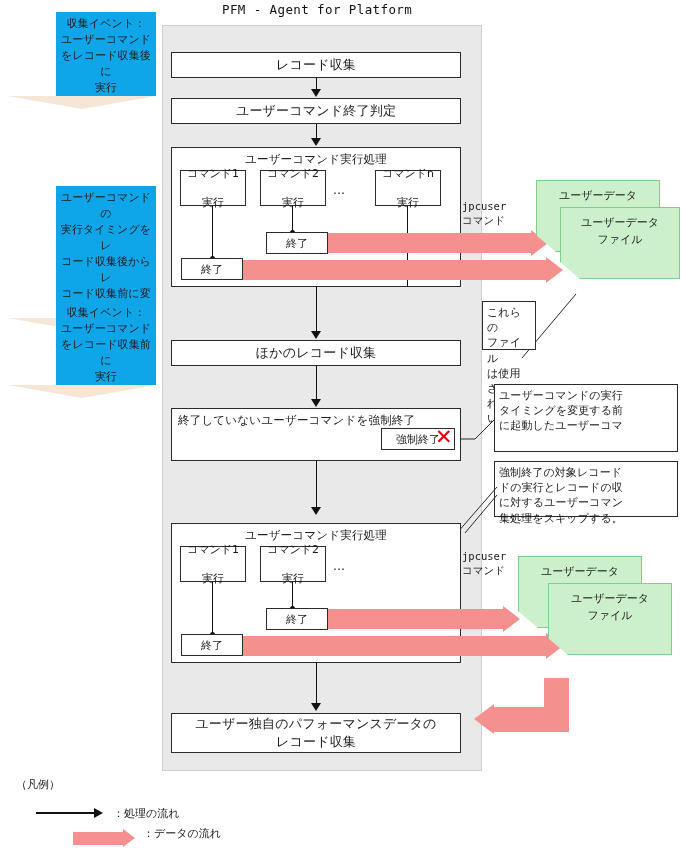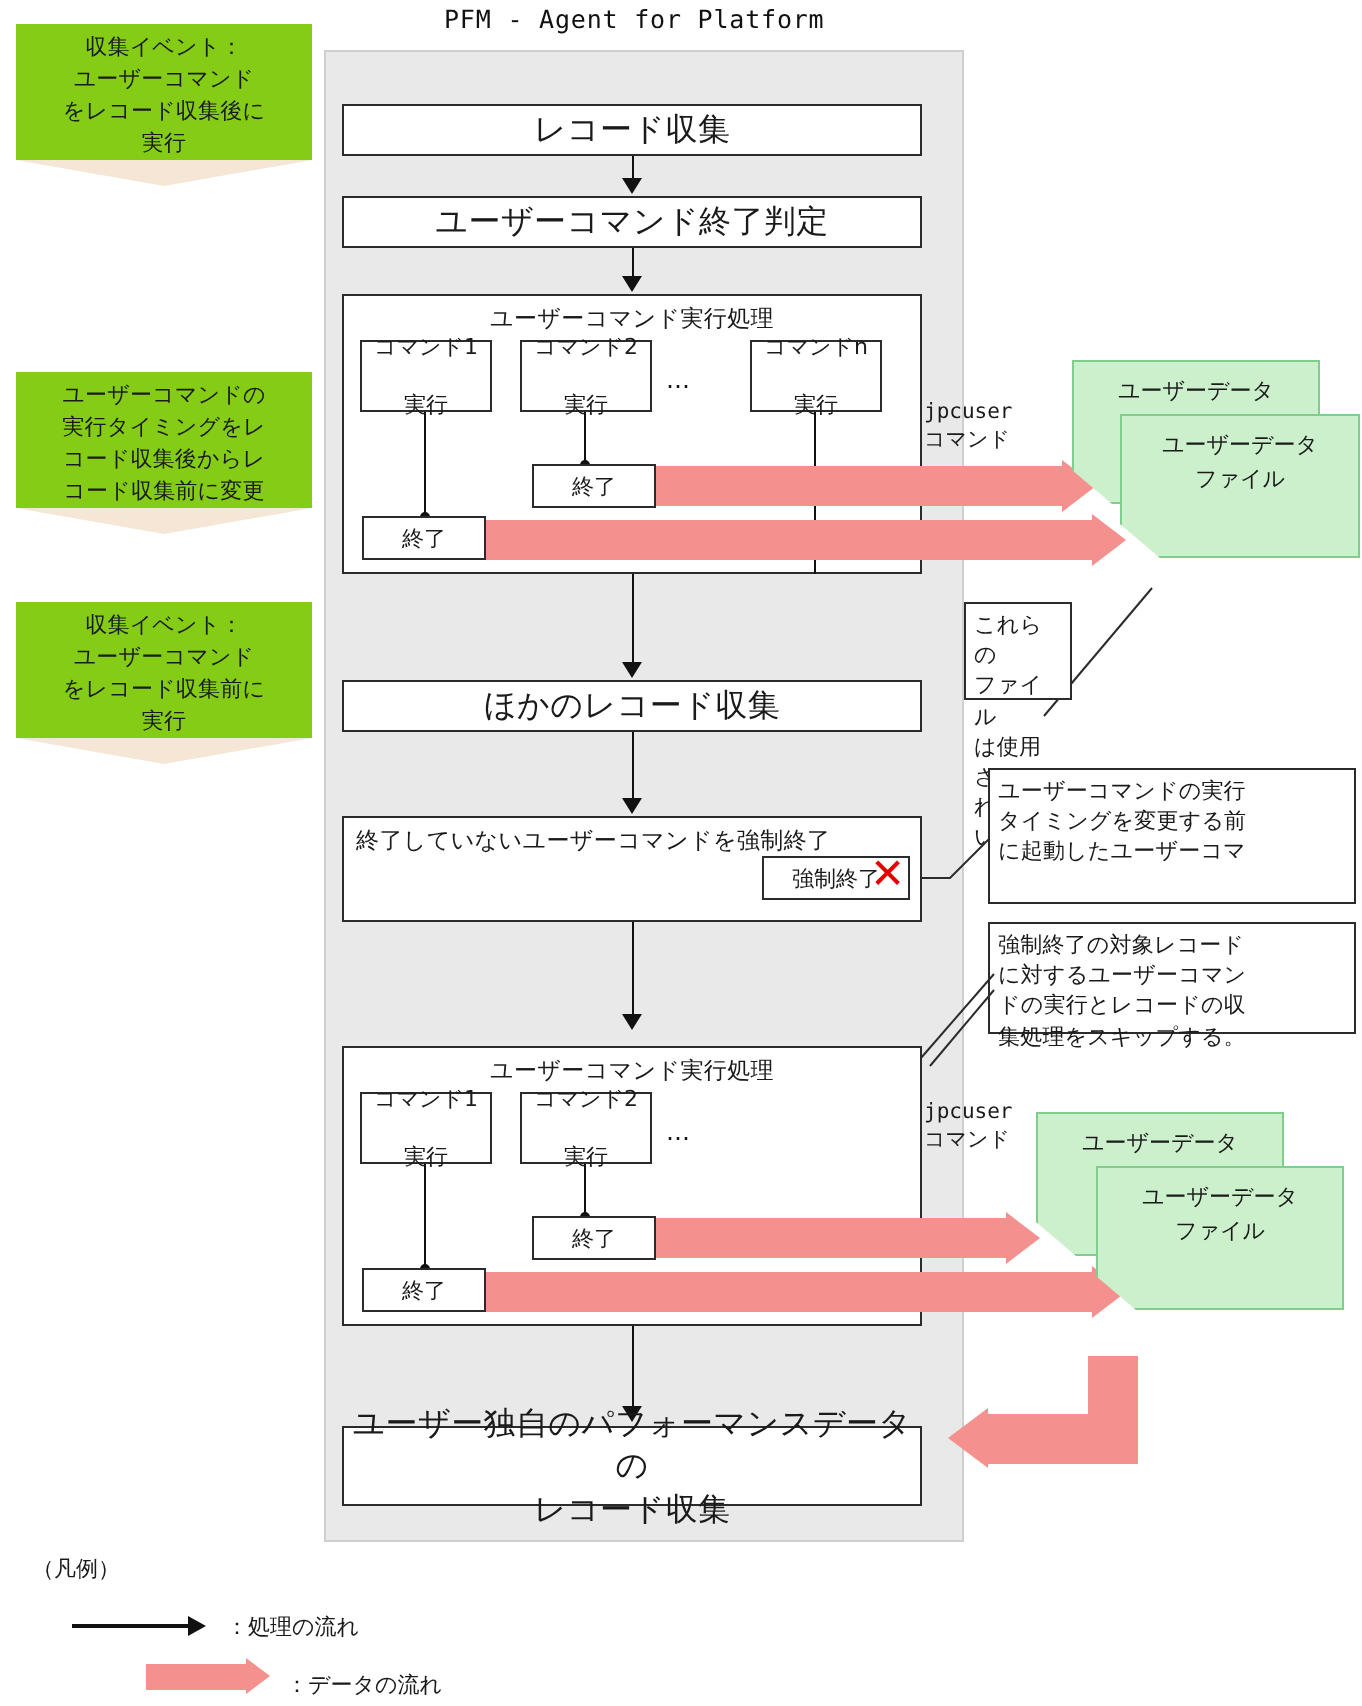--- a/index.html
+++ b/index.html
@@ -24,21 +24,21 @@
   
   .host-panel{
     left:162px;top:25px;width:320px;height:746px;
     background:#e9e9e9;border:1px solid #cfcfcf;
   }
 
   
   .pbox{
     background:#ffffff;border:1px solid #2b2b2b;
     display:flex;align-items:center;justify-content:center;
-    text-align:center;font-size:16px;line-height:1.35;
+    text-align:center;font-size:13px;line-height:1.35;
     letter-spacing:.2px;
   }
 
   
   .group-box{
     background:#ffffff;border:1px solid #2b2b2b;
   }
   .group-title{
     position:absolute;left:0;right:0;top:4px;
     text-align:center;font-size:11.5px;letter-spacing:.2px;
@@ -60,25 +60,26 @@
   
   .vline{background:#111;width:1px;}
   .arrowhead-down{
     width:0;height:0;border-left:5px solid transparent;
     border-right:5px solid transparent;border-top:8px solid #111;
   }
   .dot{width:5px;height:5px;border-radius:50%;background:#111;}
 
   
   .balloon{
-    background:#84cc16;
+    background:#0ea5e9;
     text-align:center;font-size:11px;line-height:1.45;
     padding:4px 4px 0 4px;
     color:#1a1a1a;
     letter-spacing:.1px;
+    margin-left:48px;
   }
   .balloon-tail{
     width:0;height:0;margin:0 auto;
     border-left:74px solid transparent;border-right:74px solid transparent;
     border-top:13px solid #f6e6d6;
   }
 
   
   .note{
     background:#ffffff;border:1px solid #2b2b2b;
@@ -246,22 +247,22 @@
   <polyline points="0,22 14,22 34,2" fill="none" stroke="#2b2b2b" stroke-width="1"></polyline>
 </svg>
 <div class="abs note" style="left:494px;top:384px;width:184px;height:68px;">
   <div>ユーザーコマンドの実行</div>
   <div>タイミングを変更する前</div>
   <div>に起動したユーザーコマ</div>
 </div>
 
 <div class="abs note" style="left:494px;top:461px;width:184px;height:56px;">
   <div>強制終了の対象レコード</div>
+  <div>ドの実行とレコードの収</div>
   <div>に対するユーザーコマン</div>
-  <div>ドの実行とレコードの収</div>
   <div>集処理をスキップする。</div>
 </div>
 <svg class="leader" width="46" height="50" style="left:455px;top:485px;">
   <line x1="2" y1="48" x2="42" y2="2" stroke="#2b2b2b" stroke-width="1"></line>
   <line x1="10" y1="48" x2="42" y2="10" stroke="#2b2b2b" stroke-width="1"></line>
 </svg>
 
 <div class="abs vline" style="left:316px;top:461px;height:48px;"></div>
 <div class="abs arrowhead-down" style="left:311px;top:507px;"></div>
 
@@ -320,19 +321,19 @@
 </div>
 
 <div class="abs legend-title" style="left:16px;top:777px;">（凡例）</div>
 
 <div class="abs" style="left:36px;top:804px;width:250px;height:18px;display:flex;align-items:center;">
   <div class="legend-line" style="width:58px;"></div>
   <div class="legend-arrowhead"></div>
   <div class="legend-label" style="margin-left:10px;">：処理の流れ</div>
 </div>
 
-<div class="abs" style="left:36px;top:826px;width:250px;height:24px;display:flex;align-items:flex-end;padding-left:37px;">
+<div class="abs" style="left:36px;top:826px;width:250px;height:24px;display:flex;align-items:flex-start;padding-left:37px;">
   <div style="position:relative;width:70px;height:24px;">
     <div class="pink" style="left:0;top:6px;width:50px;height:13px;"></div>
     <div style="position:absolute;left:50px;top:3px;width:0;height:0;border-top:9px solid transparent;border-bottom:9px solid transparent;border-left:12px solid #f4918e;"></div>
   </div>
   <div class="legend-label" style="margin-left:0px;">：データの流れ</div>
 </div>
 
 </body></html>

